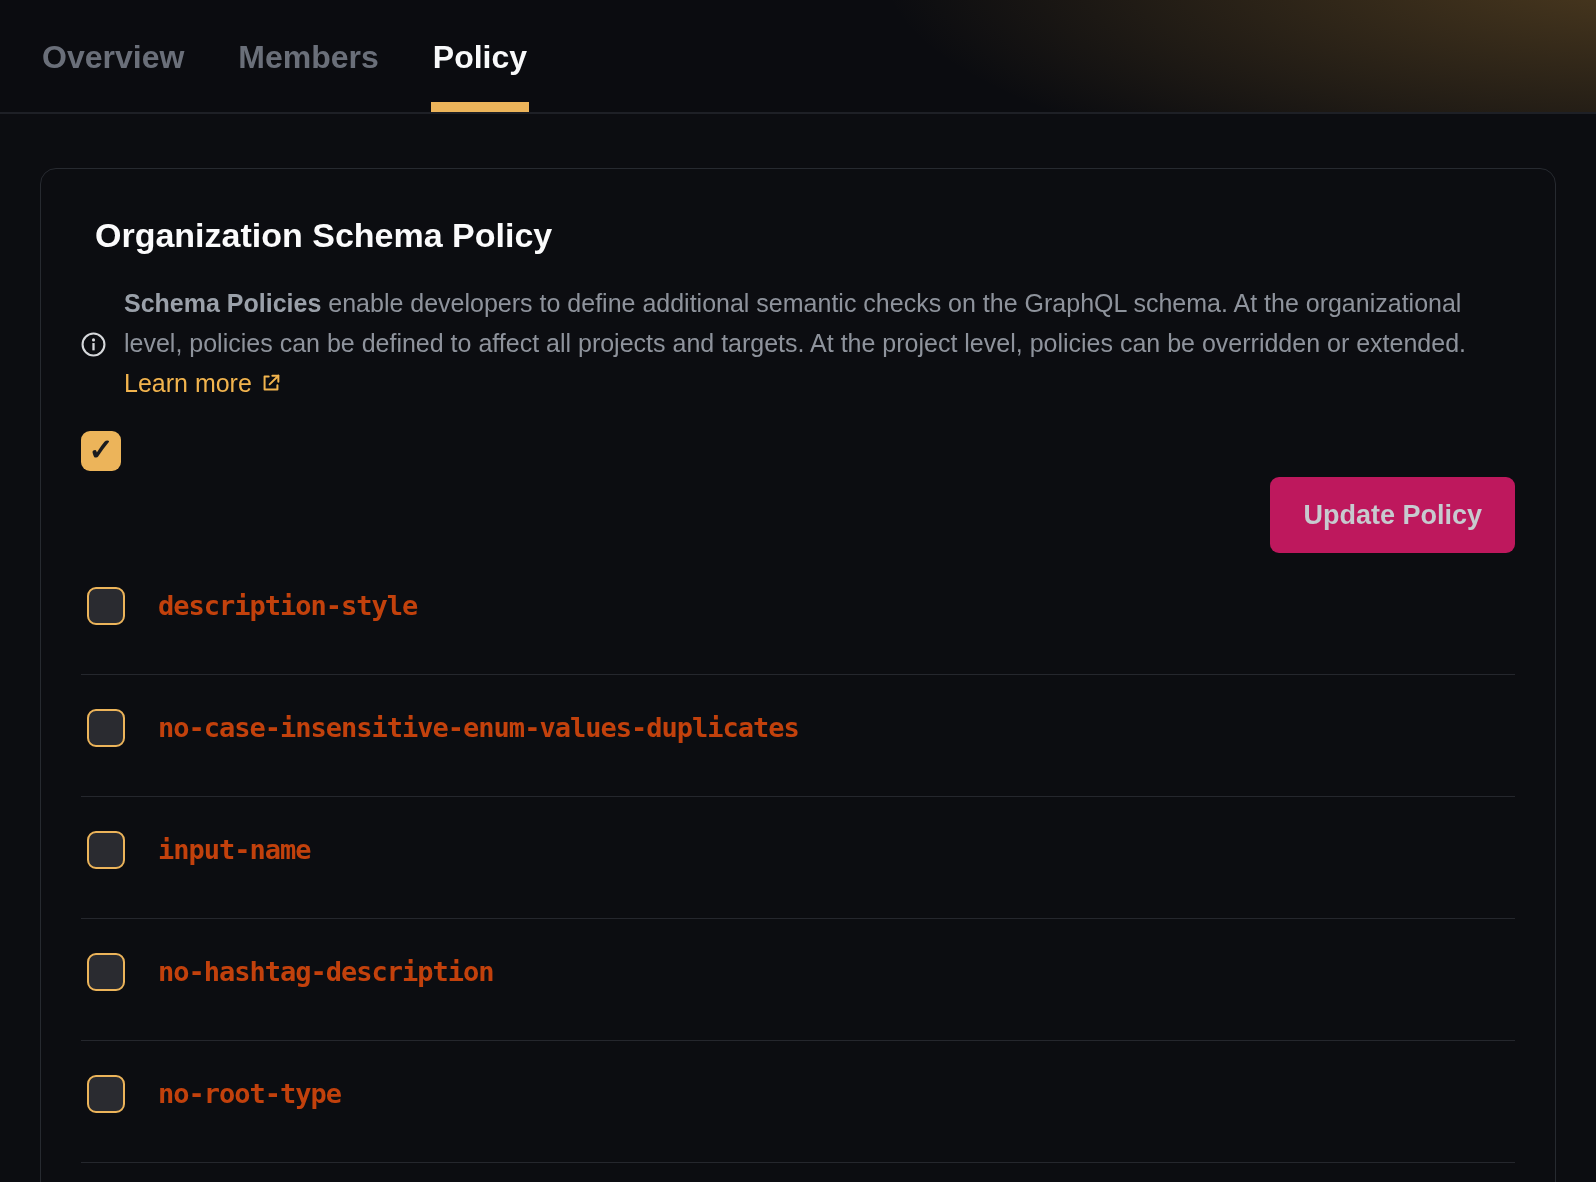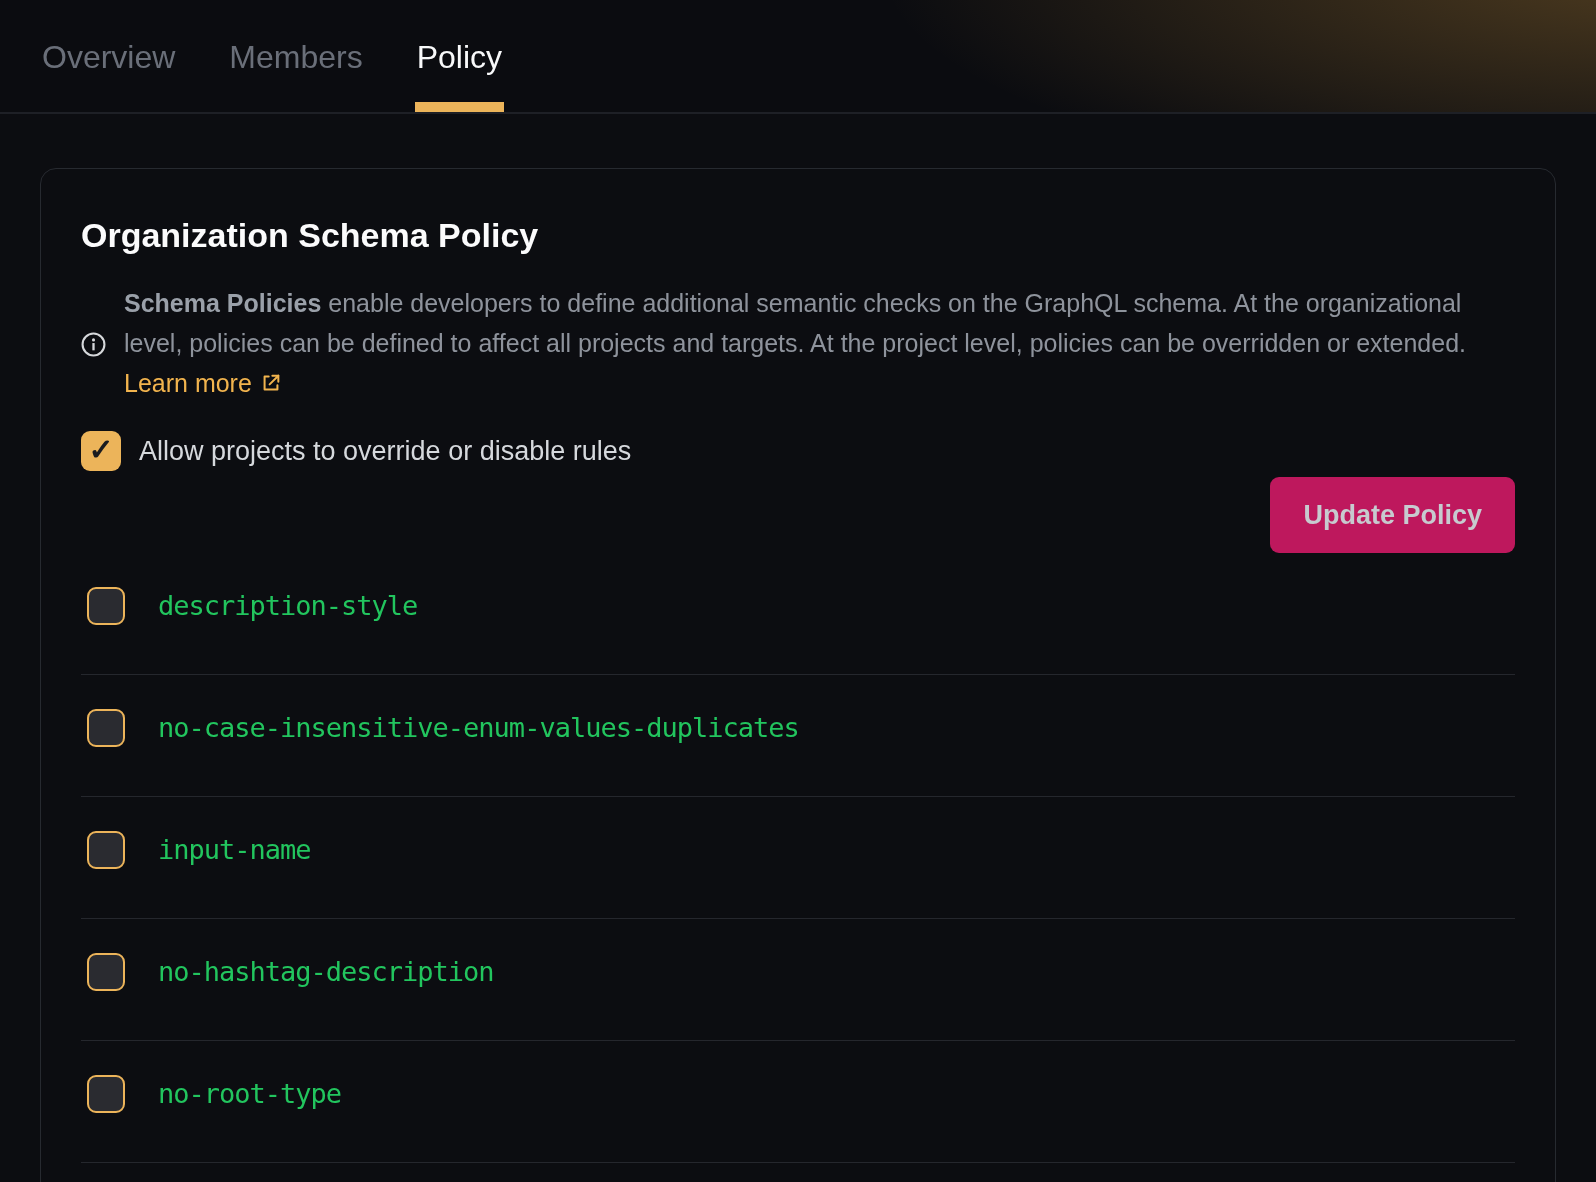--- a/index.html
+++ b/index.html
@@ -18,21 +18,21 @@
     border-bottom:2px solid #1e2026;
     background:
       radial-gradient(1000px 300px at 104% -30%, rgba(210,153,62,0.34), rgba(210,153,62,0.10) 55%, rgba(0,0,0,0) 78%),
       #0b0c10;
   }
   nav { display:flex; gap:54px; padding-left:42px; height:100%; }
   .tab {
     position:relative;
     height:100%;
     display:flex; align-items:center;
-    font-size:32px; font-weight:400;
+    font-size:32px; font-weight:700;
     color:#6a6f79;
     cursor:pointer;
     padding-top:2px;
   }
   .tab.active { color:#f8f9fa; }
   .tab.active::after {
     content:"";
     position:absolute;
     left:-2px; right:-2px; bottom:0;
     height:10px;
@@ -46,20 +46,21 @@
     border:1px solid #272a30;
     border-radius:16px;
     padding:46px 40px 0 40px;
     background:#0c0d11;
   }
   h1 {
     font-size:34px;
     font-weight:700;
     line-height:40px;
     color:#fbfbfc;
+    margin-left:14px;
   }
 
   
   .info {
     margin-top:28px;
     display:flex;
     align-items:center;
     gap:18px;
     color:#8e939c;
     font-size:25px;
@@ -130,23 +131,23 @@
   .rule-row {
     height:122px;
     border-bottom:1px solid #25272d;
     display:flex;
     align-items:center;
     gap:33px;
     padding:0 0 16px 6px;
   }
   .rule-name {
     font-family:"DejaVu Sans Mono", monospace;
-    font-weight:400;
+    font-weight:700;
     font-size:27px;
-    color:#22c55e;
+    color:#c2410c;
     letter-spacing:-1px;
   }
 </style>
 </head>
 <body>
 
 <header>
   <nav>
     <div class="tab">Overview</div>
     <div class="tab">Members</div>
@@ -171,21 +172,20 @@
                 <path d="M9.5 5H5v14h14v-4.5"></path>
                 <path d="M13.5 4H20v6.5"></path>
                 <path d="M20 4L10.5 13.5"></path>
               </svg></span></a></p>
     </div>
 
     <div class="allow-row">
       <span class="checkbox checked" id="allow-cb">
         <span class="check">✓</span>
       </span>
-      <span>Allow projects to override or disable rules</span>
     </div>
 
     <div class="btn-row">
       <button class="btn">Update Policy</button>
     </div>
 
     <div class="rules" id="rules">
       <div class="rule-row">
         <span class="checkbox"></span>
         <span class="rule-name">description-style</span>

